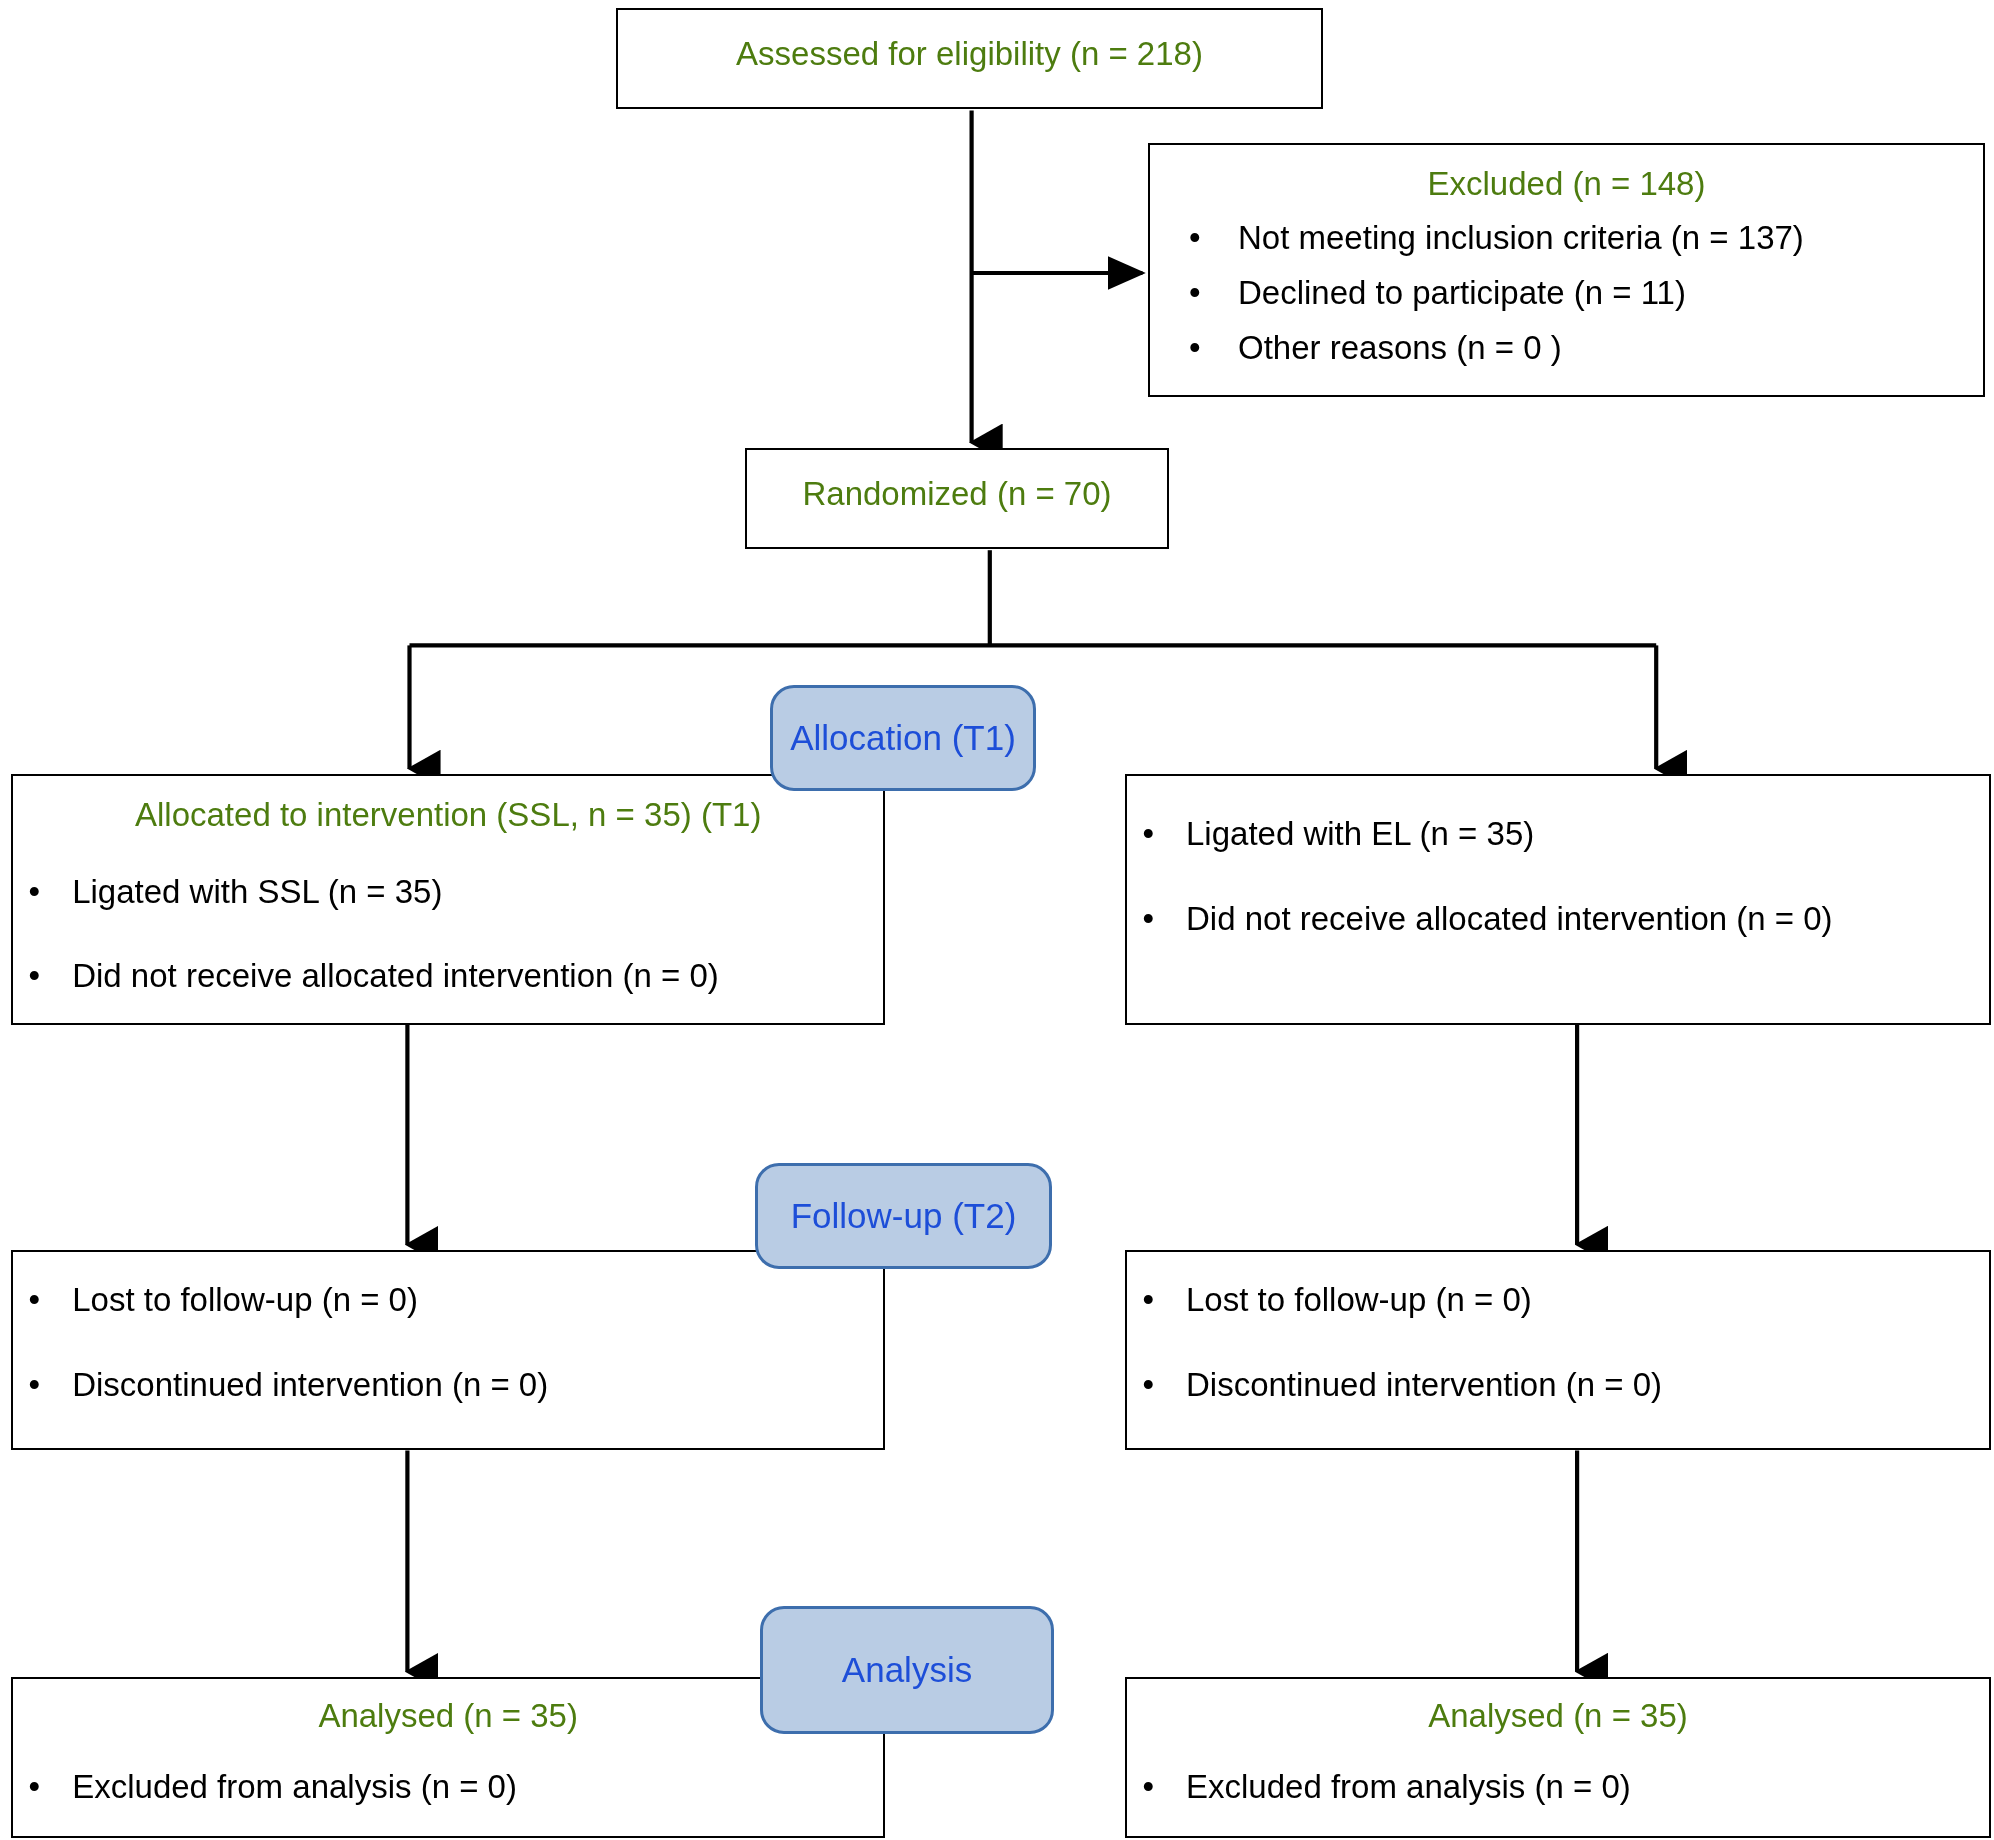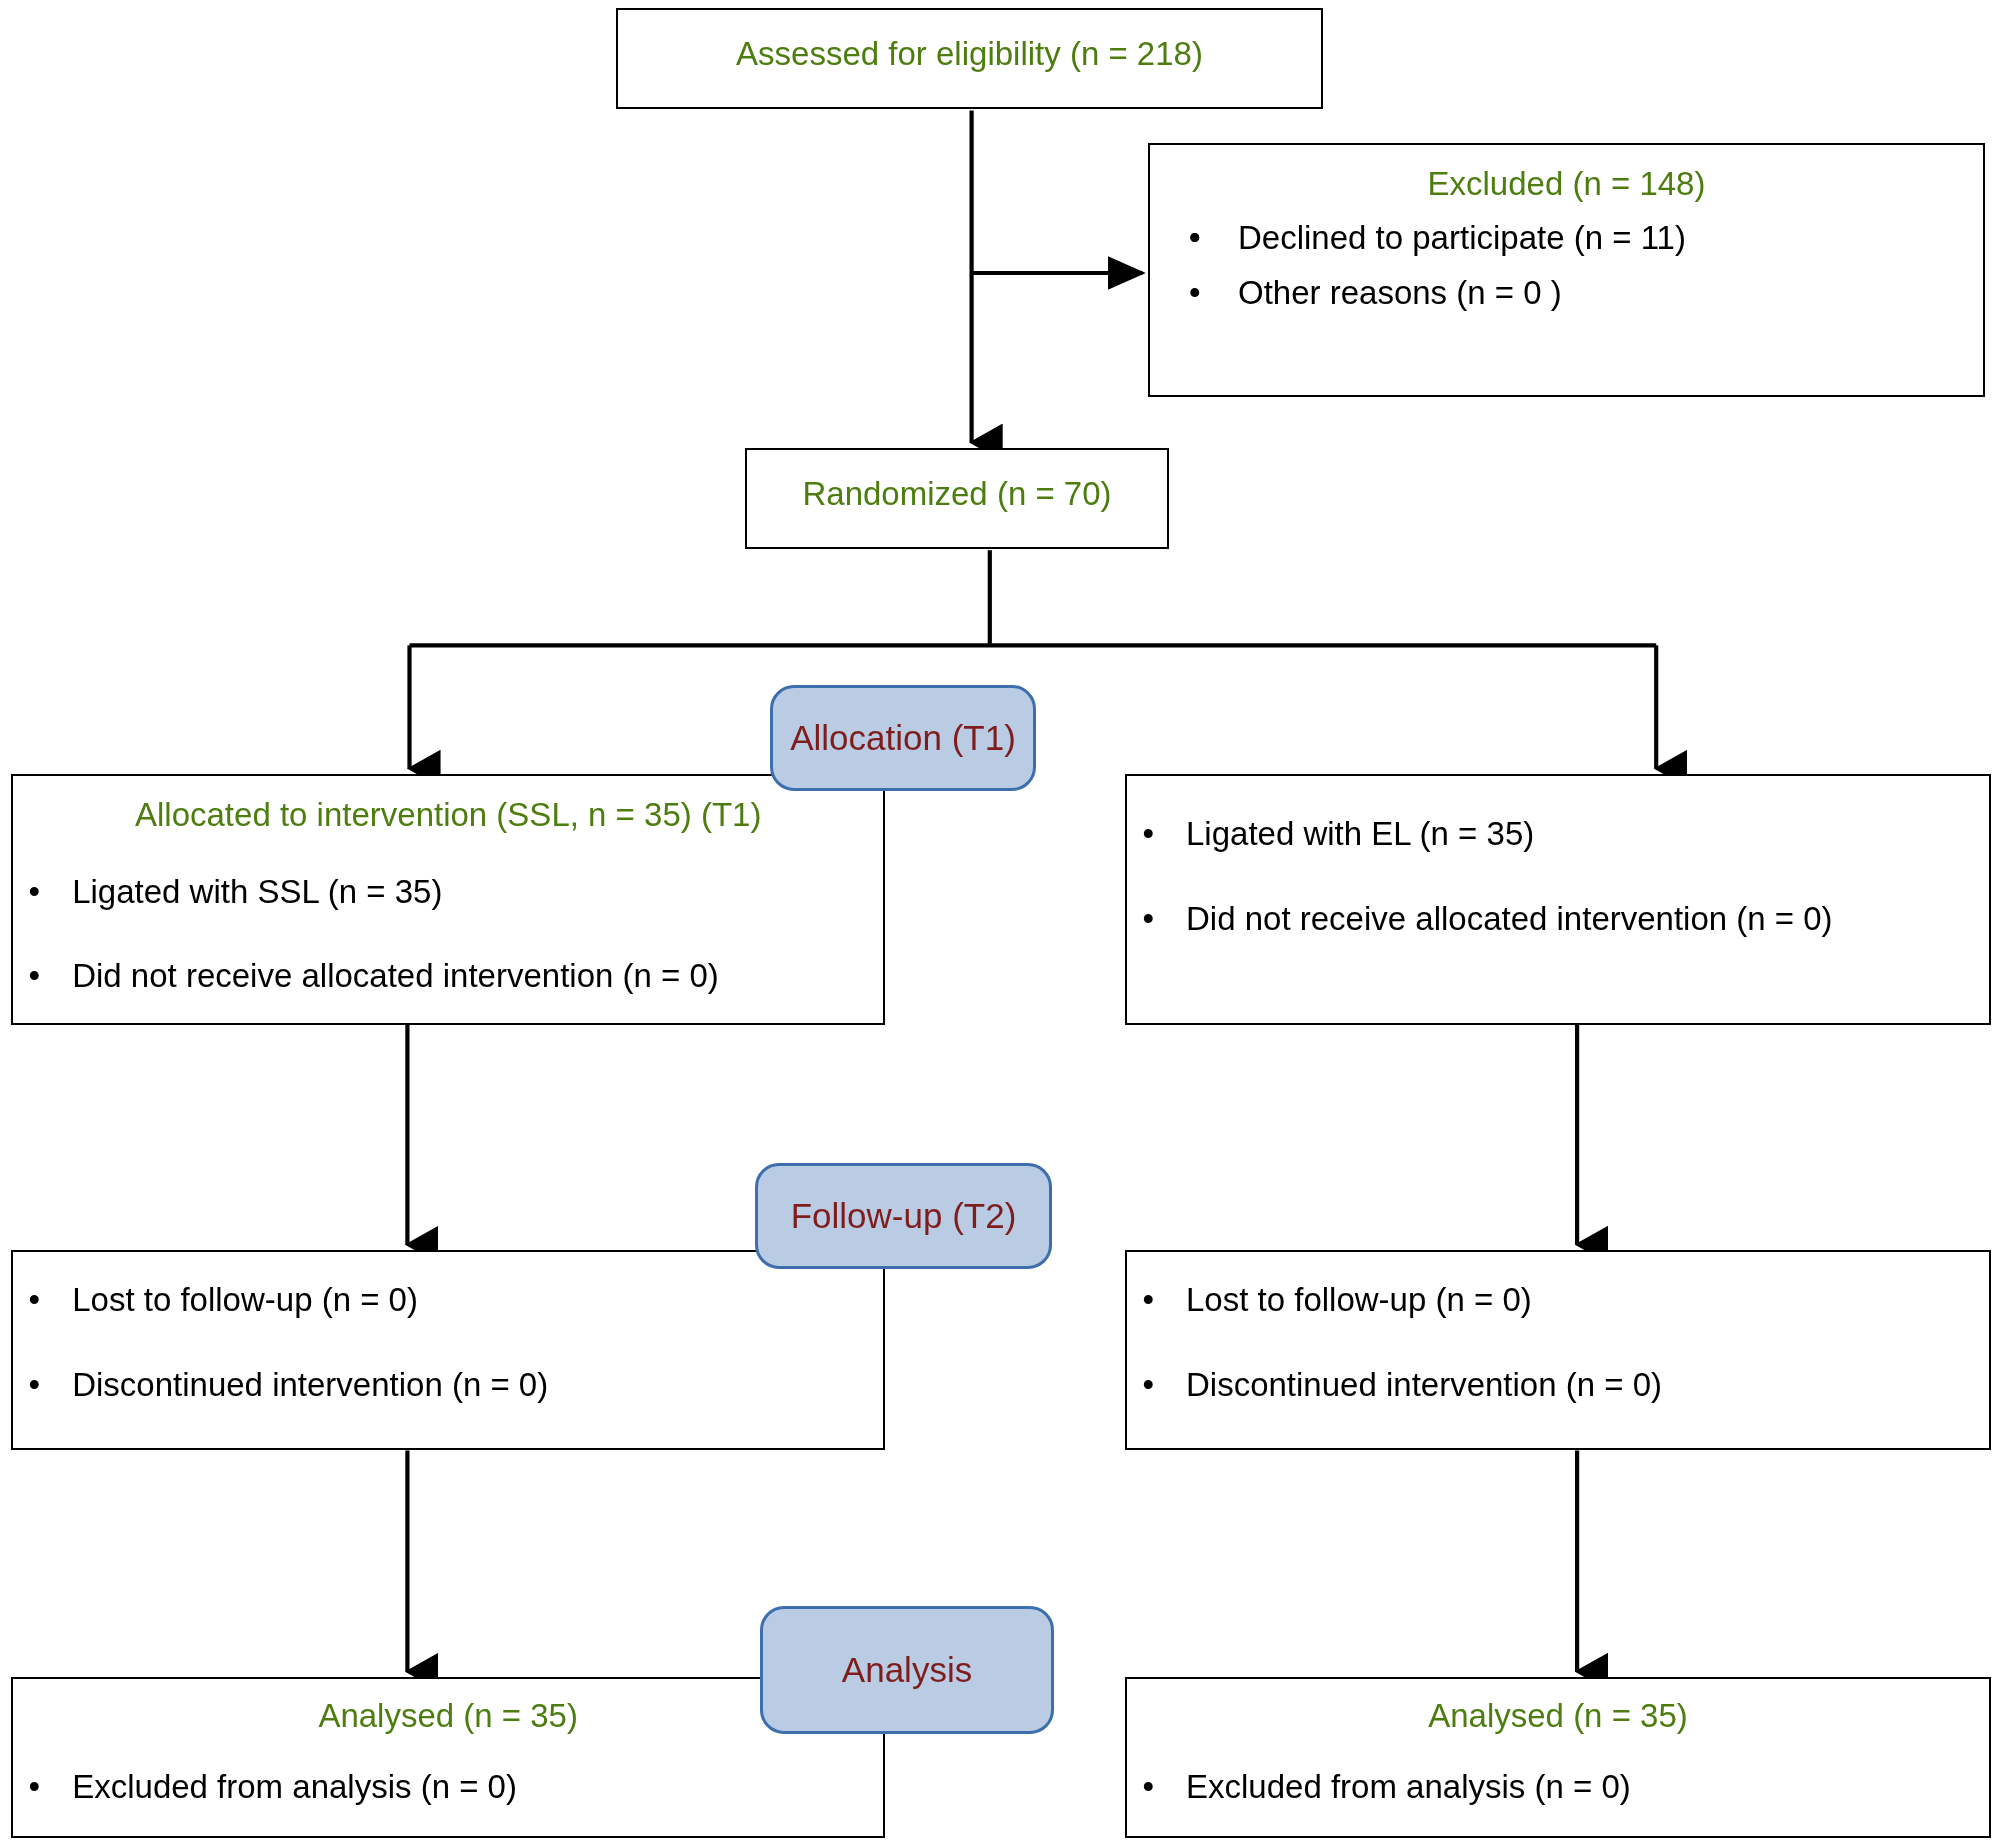--- a/index.html
+++ b/index.html
@@ -69,21 +69,21 @@
     background: #b9cce4;
     border: 3.5px solid #3d6ead;
     border-radius: 24px;
     display: flex;
     align-items: center;
     justify-content: center;
     z-index: 5;
   }
   .stage-badge-label {
     font-size: 35px;
-    color: #7f1d1d;
+    color: #1d4ed8;
     white-space: nowrap;
   }
 
   
   #box-eligibility { left: 616px; top: 8.4px; width: 707px; height: 101px; }
   #box-eligibility .node-title { margin-top: 25px; }
 
   #box-excluded { left: 1148px; top: 143px; width: 837px; height: 254px; }
   #box-excluded .node-title { margin-top: 19.6px; }
   #box-excluded .bullet-list { margin-top: 15.4px; }
@@ -156,20 +156,21 @@
 
   <div class="node-box" id="box-eligibility">
     <span class="node-title">Assessed for eligibility (n = 218)</span>
   </div>
 
   <div class="node-box" id="box-excluded">
     <span class="node-title">Excluded  (n = 148)</span>
     <ul class="bullet-list">
       <li class="bullet-item">
         <span class="bullet-dot">•</span>
+        <span>Not meeting inclusion criteria (n = 137)</span>
       </li>
       <li class="bullet-item">
         <span class="bullet-dot">•</span>
         <span>Declined to participate (n = 11)</span>
       </li>
       <li class="bullet-item">
         <span class="bullet-dot">•</span>
         <span>Other reasons (n = 0 )</span>
       </li>
     </ul>

